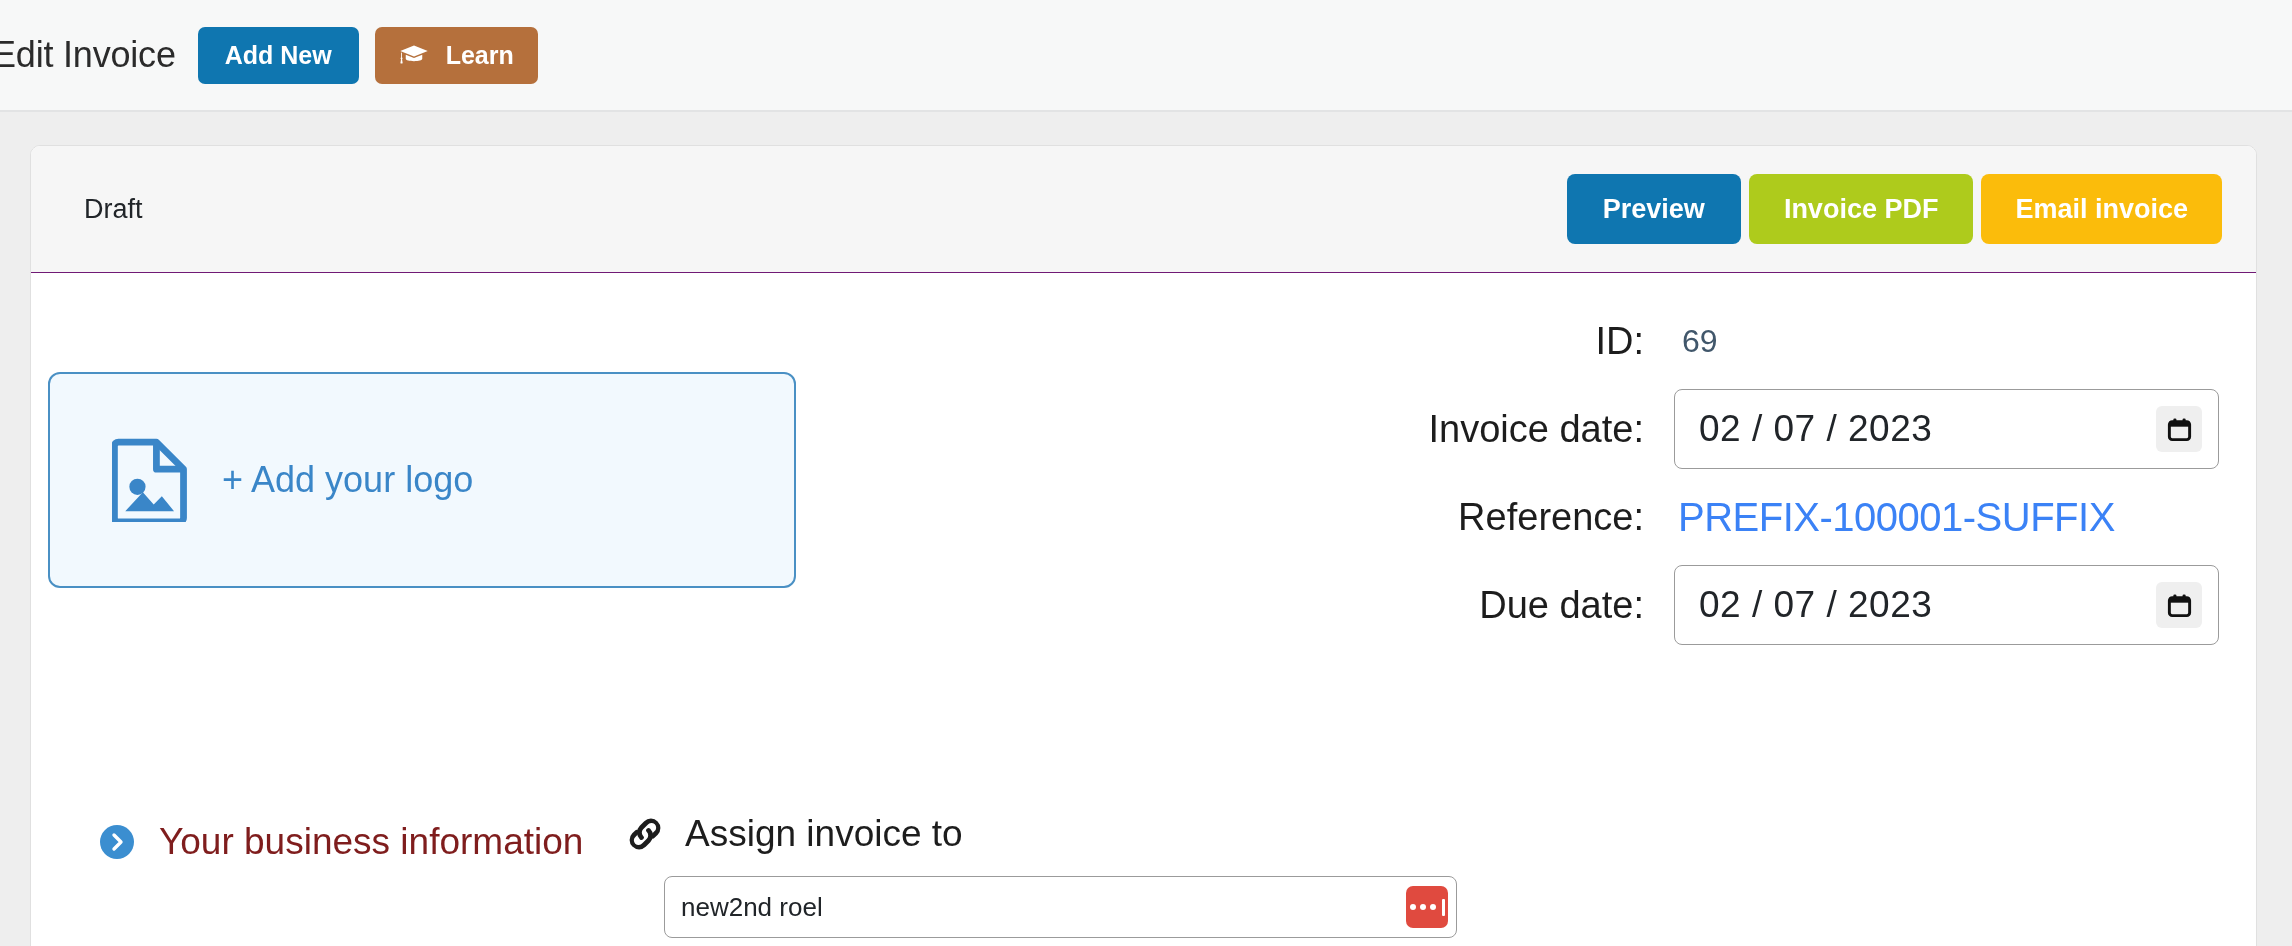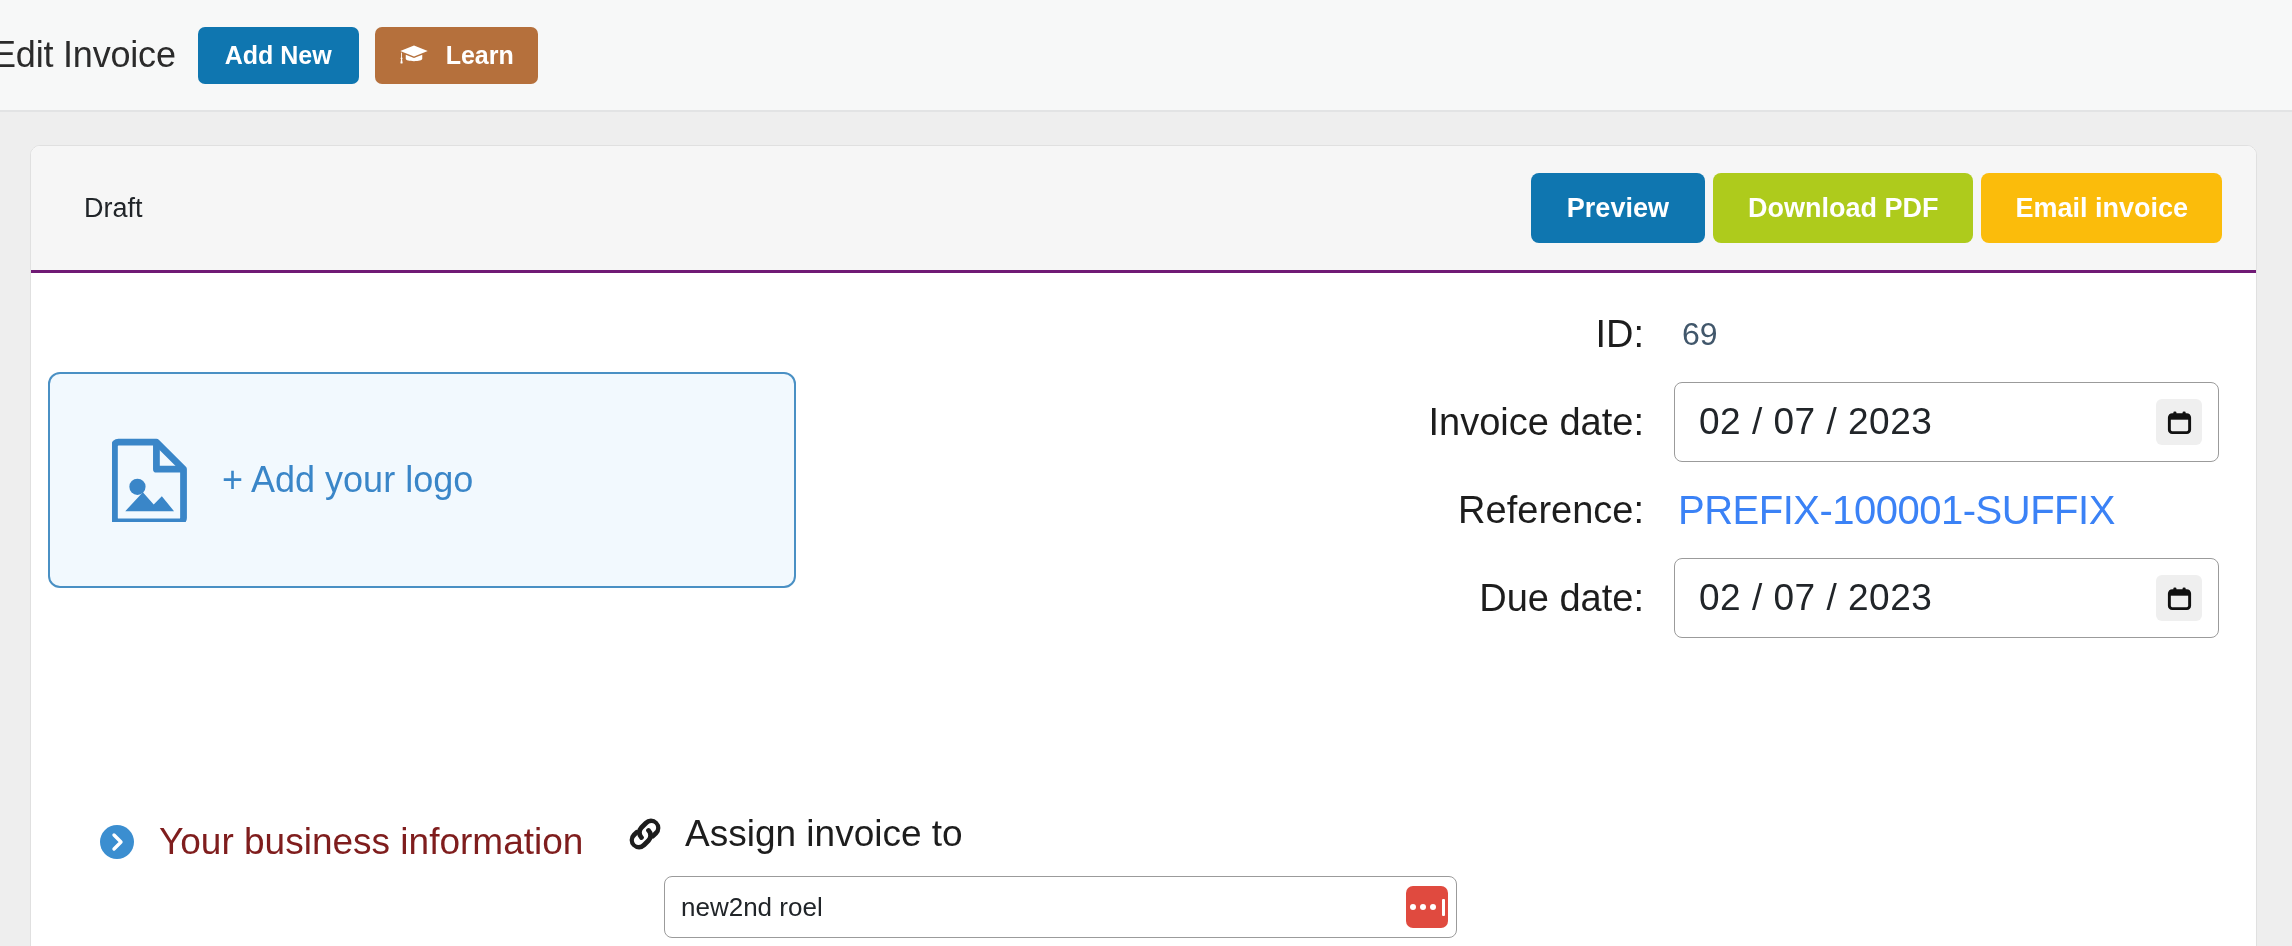--- a/index.html
+++ b/index.html
@@ -74,21 +74,21 @@
     height: 820px;
     background: #ffffff;
     border: 1px solid #e0e0e0;
     border-radius: 10px;
     overflow: hidden;
   }
   .card-header {
     position: relative;
     height: 127px;
     background: #f6f6f6;
-    border-bottom: 3px solid #701a75;
+    border-bottom: 1px solid #701a75;
     display: flex;
     align-items: center;
     padding: 0 34px 0 53px;
   }
   .status-text {
     font-size: 27px;
     color: #212529;
     font-weight: 400;
   }
   .header-actions {
@@ -149,21 +149,21 @@
     font-size: 36px;
     color: #3a86c8;
     font-weight: 400;
     white-space: nowrap;
   }
 
   
   .meta {
     position: absolute;
     right: 34px;
-    top: 21px;
+    top: 28px;
     width: 1160px;
   }
   .meta-row {
     display: flex;
     align-items: center;
     justify-content: flex-end;
     height: 96px;
   }
   .meta-row.tight { height: 80px; }
   .meta-label {
@@ -310,21 +310,21 @@
 <div class="card">
 
   <div class="card-header">
     <div class="status-text">Draft</div>
 
     <div class="header-actions">
       <button class="btn btn-preview">
         <span>Preview</span>
       </button>
       <button class="btn btn-download">
-        <span>Download PDF</span>
+        <span>Invoice PDF</span>
       </button>
       <button class="btn btn-email">
         <span>Email invoice</span>
       </button>
     </div>
   </div>
 
   <div class="card-body">
 
     <div class="logo-box">

